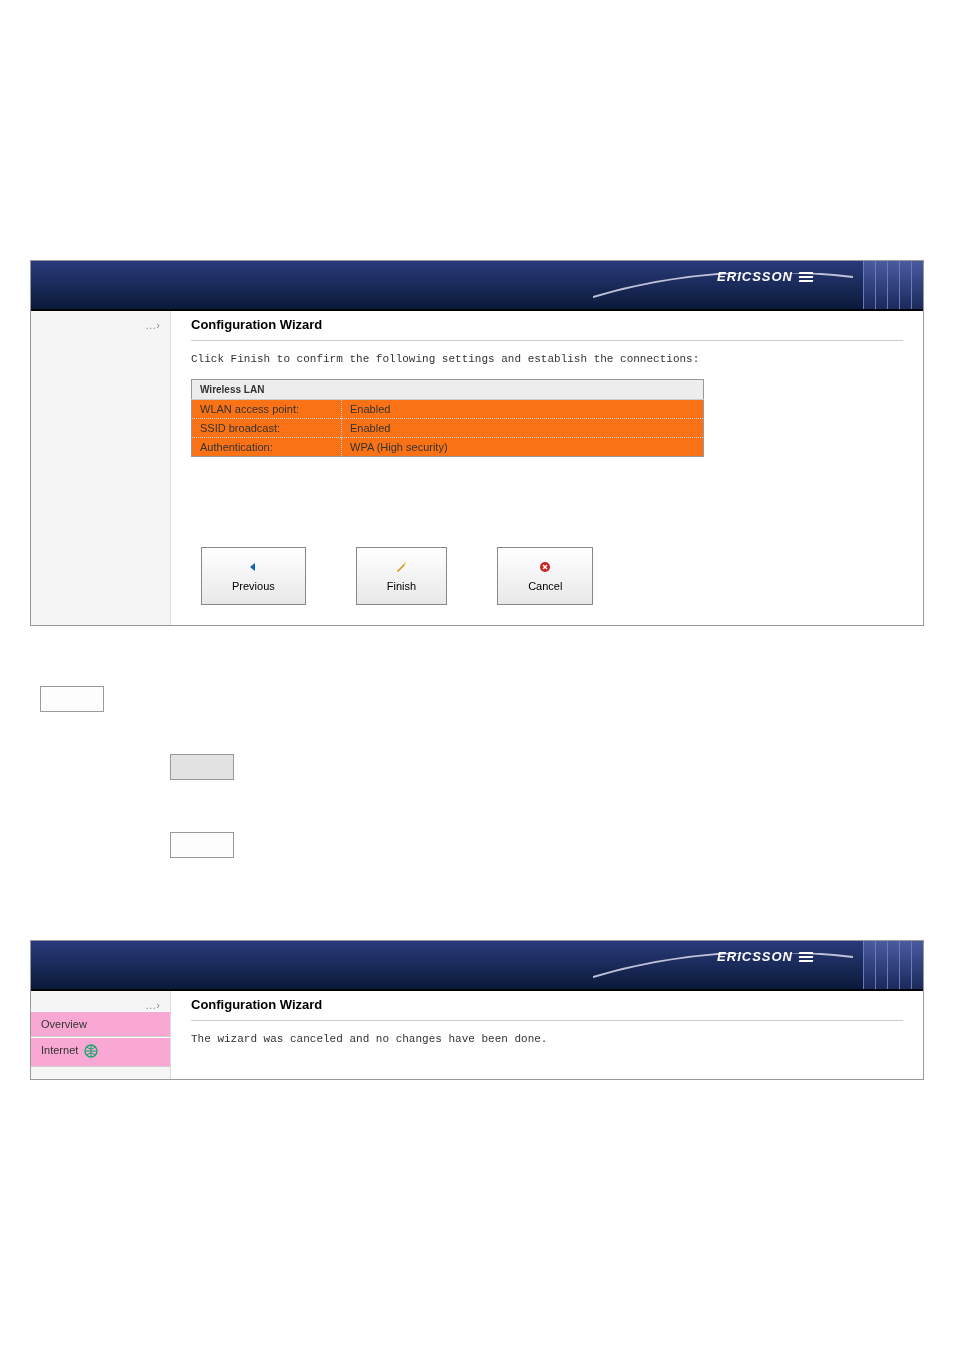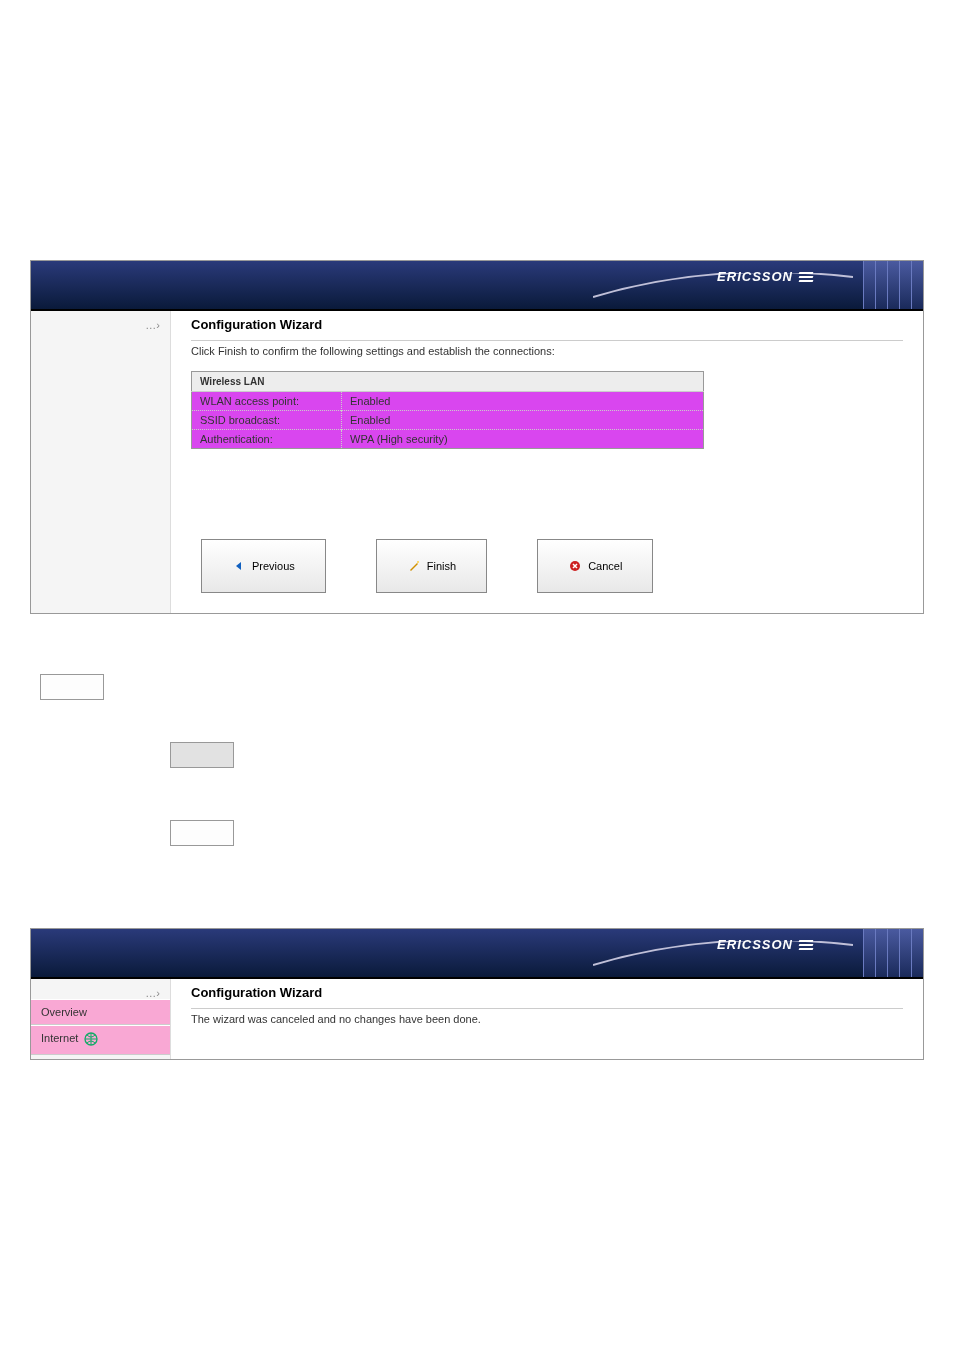--- a/index.html
+++ b/index.html
@@ -99,28 +99,29 @@
     .right-col {
       flex: 1;
       padding: 0 20px 20px 20px;
     }
     .title-row {
       font-weight: bold;
       font-size: 13px;
       color: #000;
       padding: 6px 0 8px 0;
       border-bottom: 1px solid #ccc;
-      margin-bottom: 4px;
+      margin-bottom: 12px;
     }
     .instruction {
       margin-bottom: 14px;
+      font-family: Liberation Mono, monospace;
     }
     .wlan-table {
       border: 1px solid #999;
-      background: #d946ef;
+      background: #f97316;
       width: 72%;
       border-collapse: collapse;
     }
     .wlan-table .hdr {
       background: #ededed;
       font-weight: bold;
       font-size: 10px;
       padding: 4px 8px;
       border-bottom: 1px solid #ccc;
     }
@@ -139,26 +140,27 @@
     }
     .btn-row {
       margin-top: 90px;
       display: flex;
       gap: 50px;
       padding-left: 10px;
     }
     .btn {
       border: 1px solid #888;
       background: linear-gradient(to bottom, #fff, #e8e8e8);
-      padding: 19px 30px;
+      padding: 12px 30px;
       font-size: 11px;
       display: inline-flex;
       align-items: center;
       gap: 6px;
       cursor: pointer;
+      flex-direction: column;
     }
     .icon-circle {
       display: inline-flex;
       width: 14px;
       height: 14px;
       align-items: center;
       justify-content: center;
     }
     .inline-btn {
       display: inline-block;

